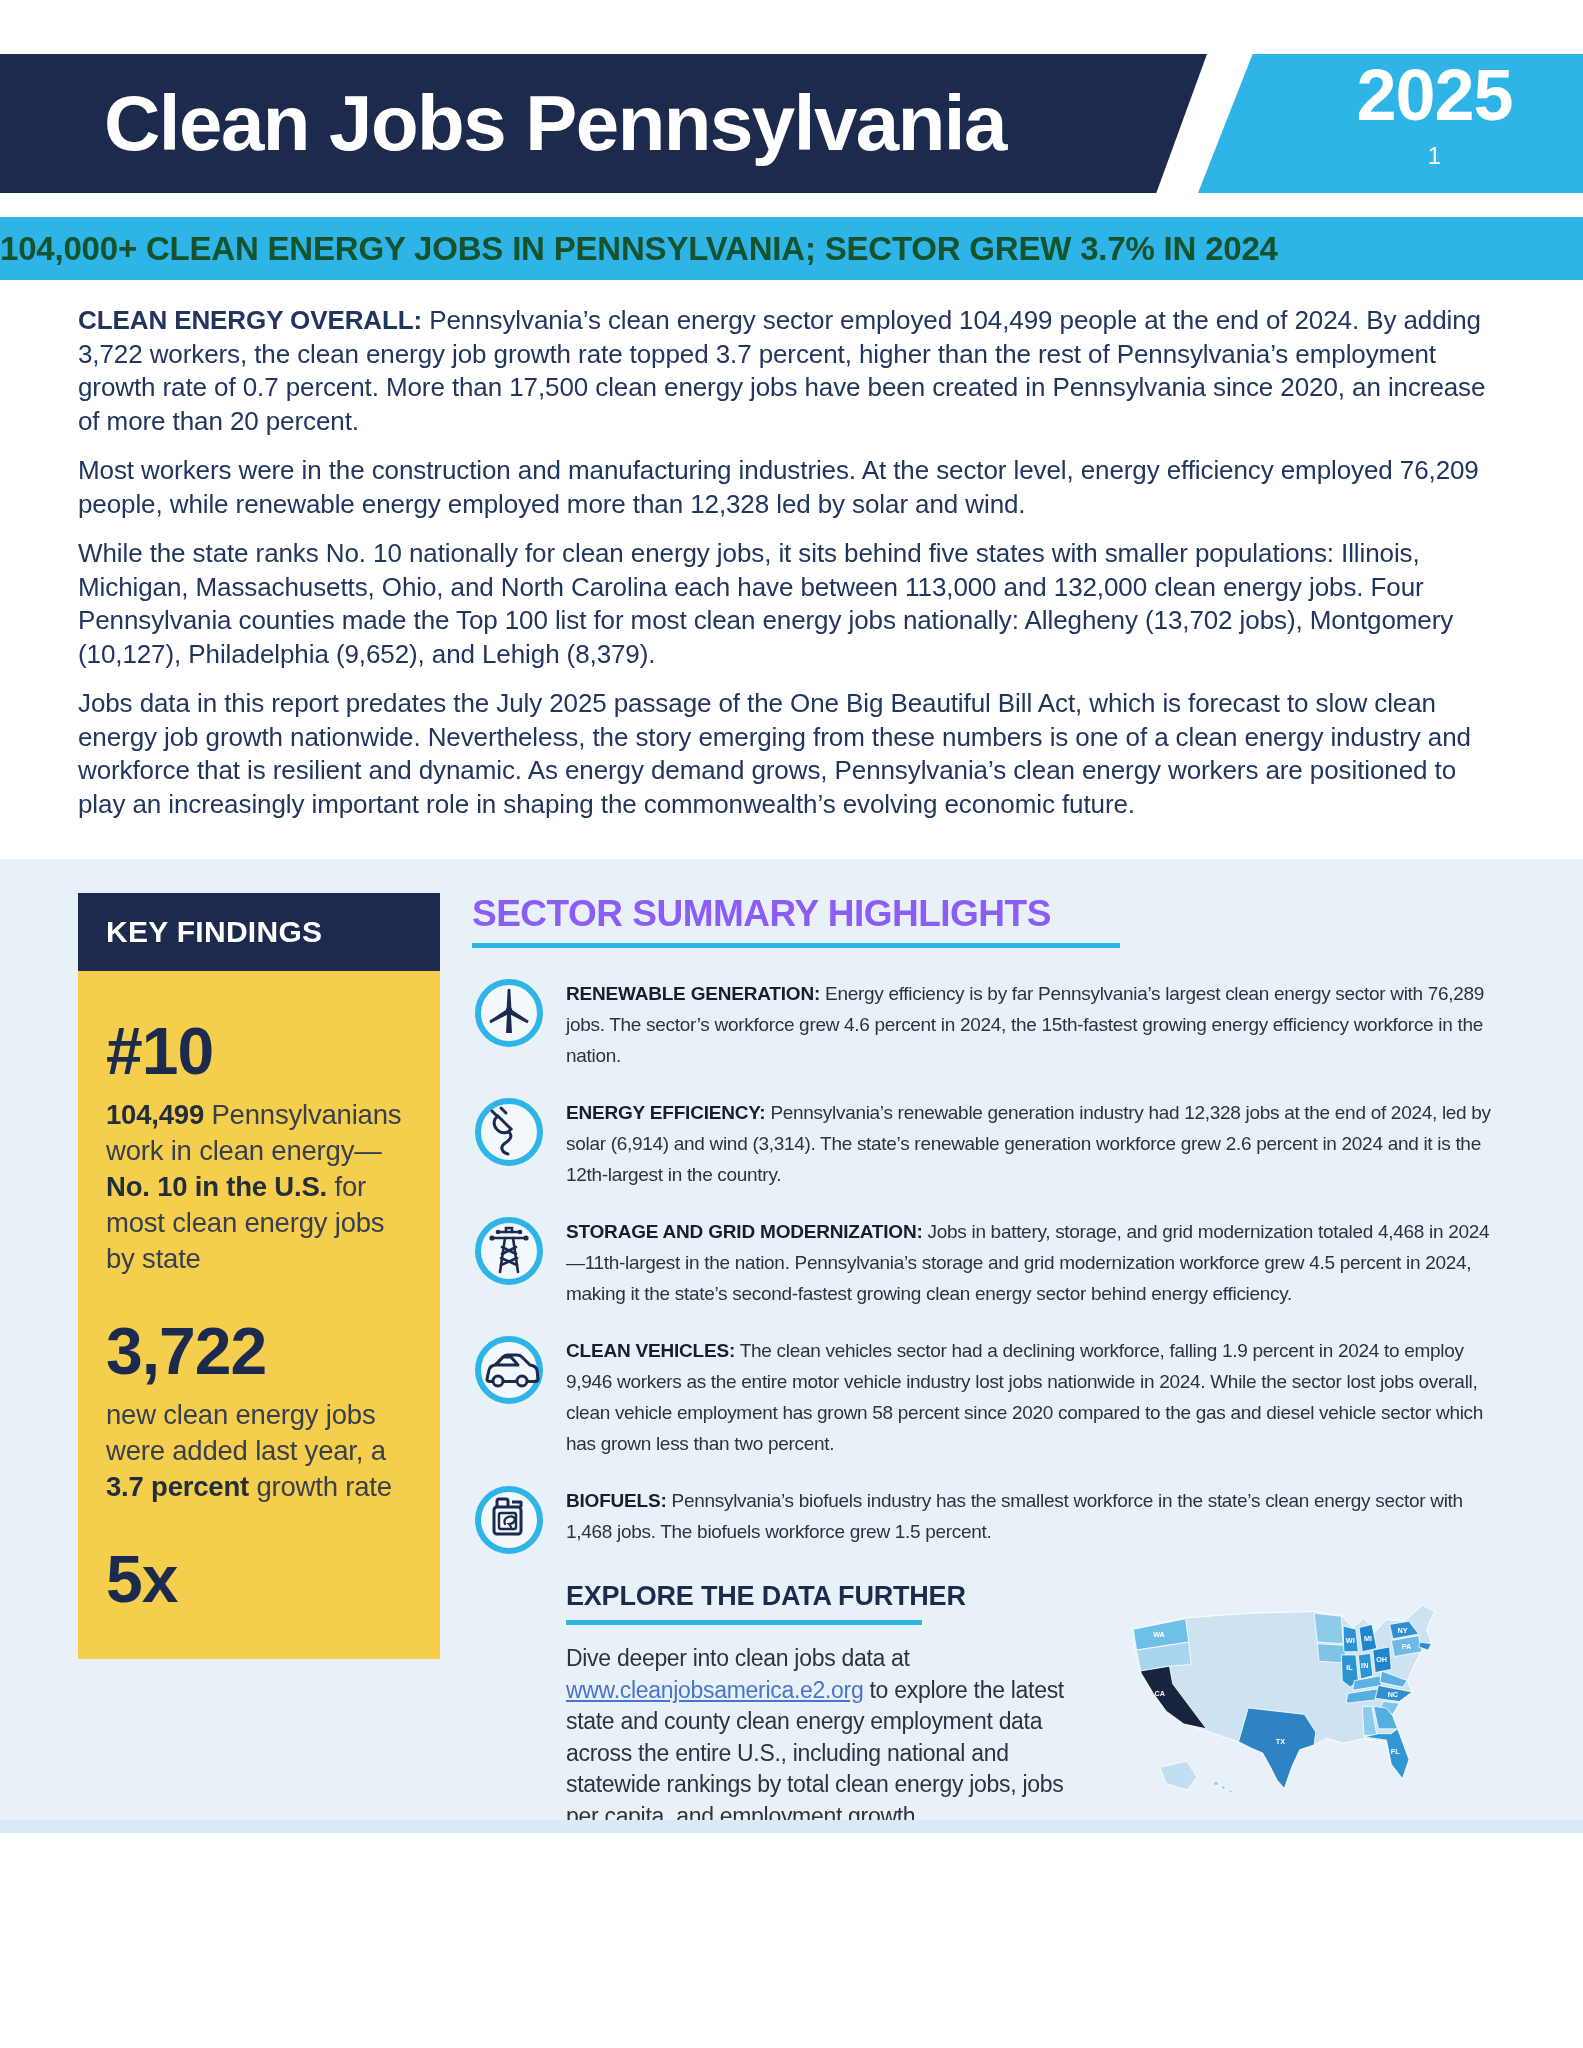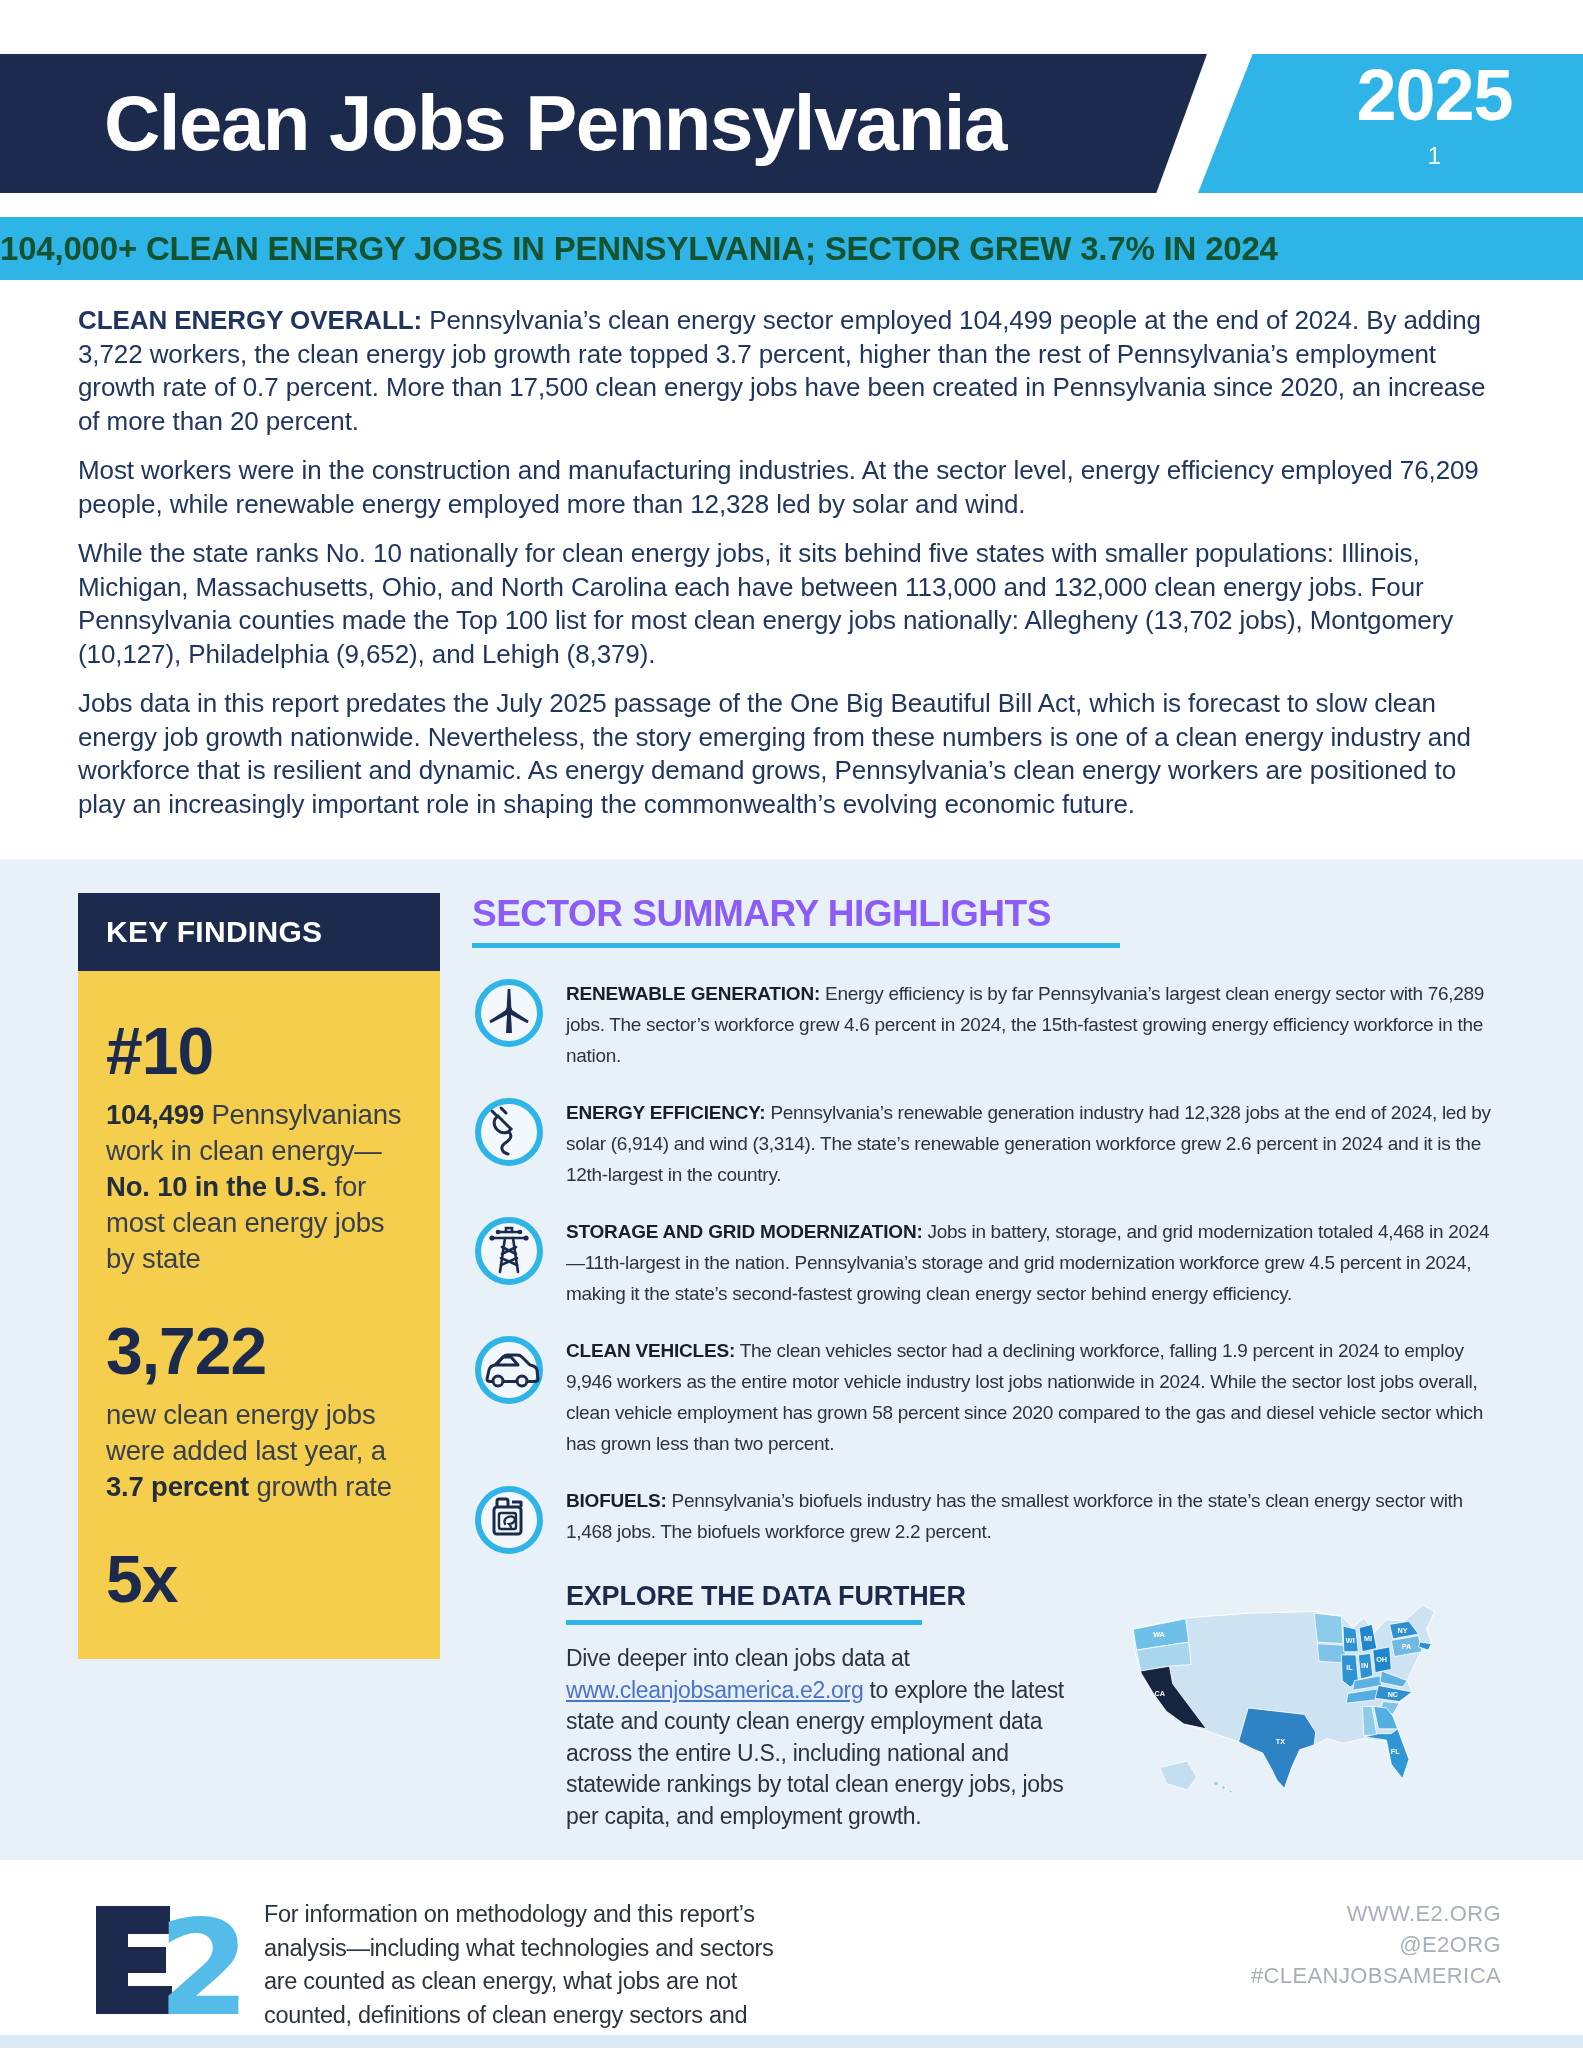--- a/index.html
+++ b/index.html
@@ -1,18 +1,18 @@
 <!DOCTYPE html>
 <html><head>
 <meta charset="utf-8">
 <style>
   * { margin:0; padding:0; box-sizing:border-box; }
   body { background:#ffffff; }
   .page {
-    position:relative; width:1583px; height:2048px; background:#ffffff;
+    position:relative; width:1583px; height:1833px; background:#ffffff;
     font-family:"Liberation Sans", sans-serif; overflow:hidden;
   }
   
   .banner-row { position:relative; margin-top:54px; height:139px; }
   .banner-navy {
     position:absolute; left:0; top:0; width:1207px; height:139px; background:#1b2a4d;
     clip-path:polygon(0 0, 100% 0, 95.8% 100%, 0 100%);
     display:flex; align-items:center; padding-left:104px;
   }
   .banner-navy h1 { color:#ffffff; font-size:78px; font-weight:bold; letter-spacing:-1.5px; }
@@ -188,21 +188,21 @@
             <circle cx="37" cy="37" r="31" fill="#f3f8fc" stroke="#2fb4e8" stroke-width="6"></circle>
             <g stroke="#1b2a4d" stroke-width="3" fill="none" stroke-linejoin="round">
               <rect x="22" y="24" width="27" height="27" rx="3"></rect>
               <rect x="27" y="30" width="17" height="16" rx="2" stroke-width="2.4"></rect>
               <path d="M25,24 v-6 q0,-2 2,-2 h7 q2,0 2,2 v6"></path>
               <path d="M40,19 h9 v5"></path>
             </g>
             <path d="M33,41 q-2,-5 3,-7 q5,-2 7,2 q-1,5 -6,5 q1,1 2,3" stroke="#1b2a4d" stroke-width="2.2" fill="none" stroke-linecap="round"></path>
           </svg>
         </span>
-        <p><b>BIOFUELS:</b><span> Pennsylvania’s biofuels industry has the smallest workforce in the state’s clean energy sector with 1,468 jobs. The biofuels workforce grew 2.2 percent.</span></p>
+        <p><b>BIOFUELS:</b><span> Pennsylvania’s biofuels industry has the smallest workforce in the state’s clean energy sector with 1,468 jobs. The biofuels workforce grew 1.5 percent.</span></p>
       </div>
 
       <div class="explore-row">
         <div class="explore-block">
           <h3 class="explore-title">EXPLORE THE DATA FURTHER</h3>
           <div class="rule small"></div>
           <p>
             <span>Dive deeper into clean jobs data at </span><a class="link" href="#">www.cleanjobsamerica.e2.org</a><span> to explore the latest state and county clean energy employment data across the entire U.S., including national and statewide rankings by total clean energy jobs, jobs per capita, and employment growth.</span>
           </p>
         </div>

